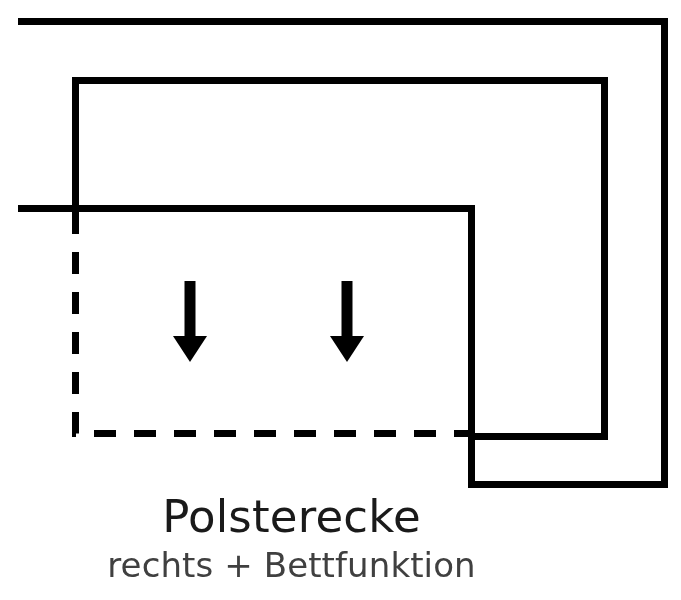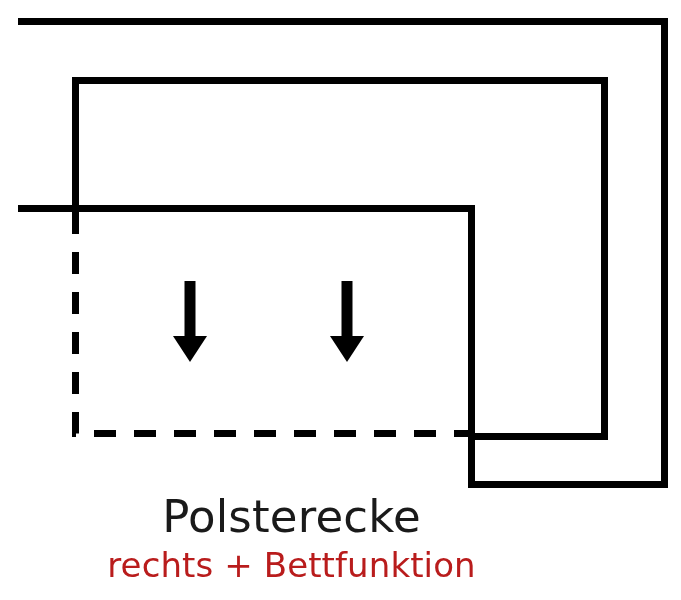--- a/index.html
+++ b/index.html
@@ -42,21 +42,21 @@
     font-weight: 400;
     letter-spacing: 0.2px;
     color: #1a1a1a;
     padding-left: 2px;
   }
   .caption-secondary {
     display: block;
     font-size: 34px;
     font-weight: 400;
     letter-spacing: 0.1px;
-    color: #b91c1c;
+    color: #404040;
     margin-top: 9px;
     padding-left: 2px;
   }
 </style>
 </head>
 <body>
 
 <div id="app">
 
   <svg id="diagram-svg" viewBox="0 0 681 600" xmlns="http://www.w3.org/2000/svg">

